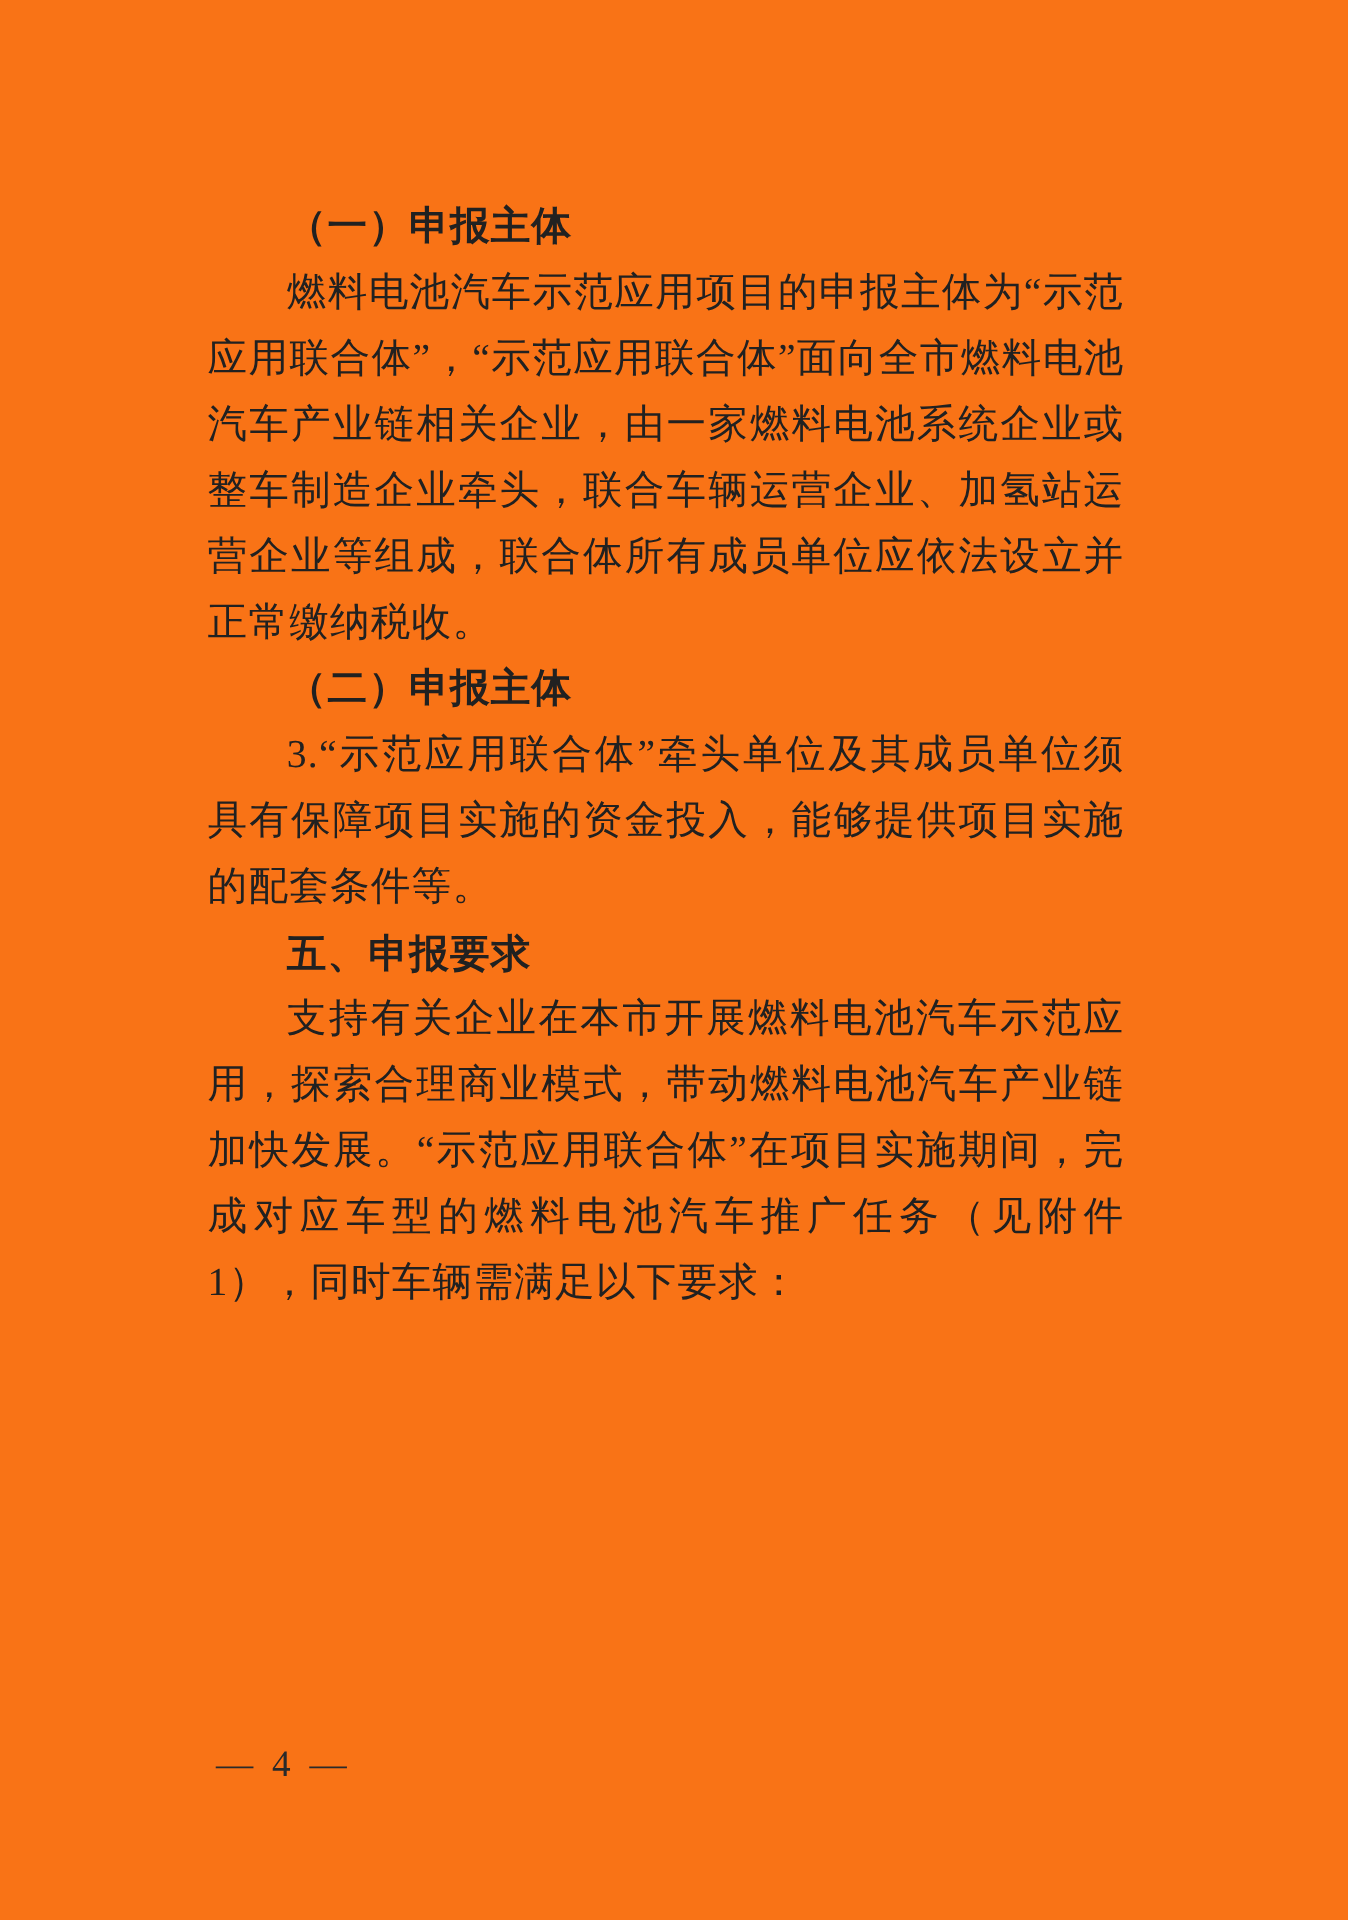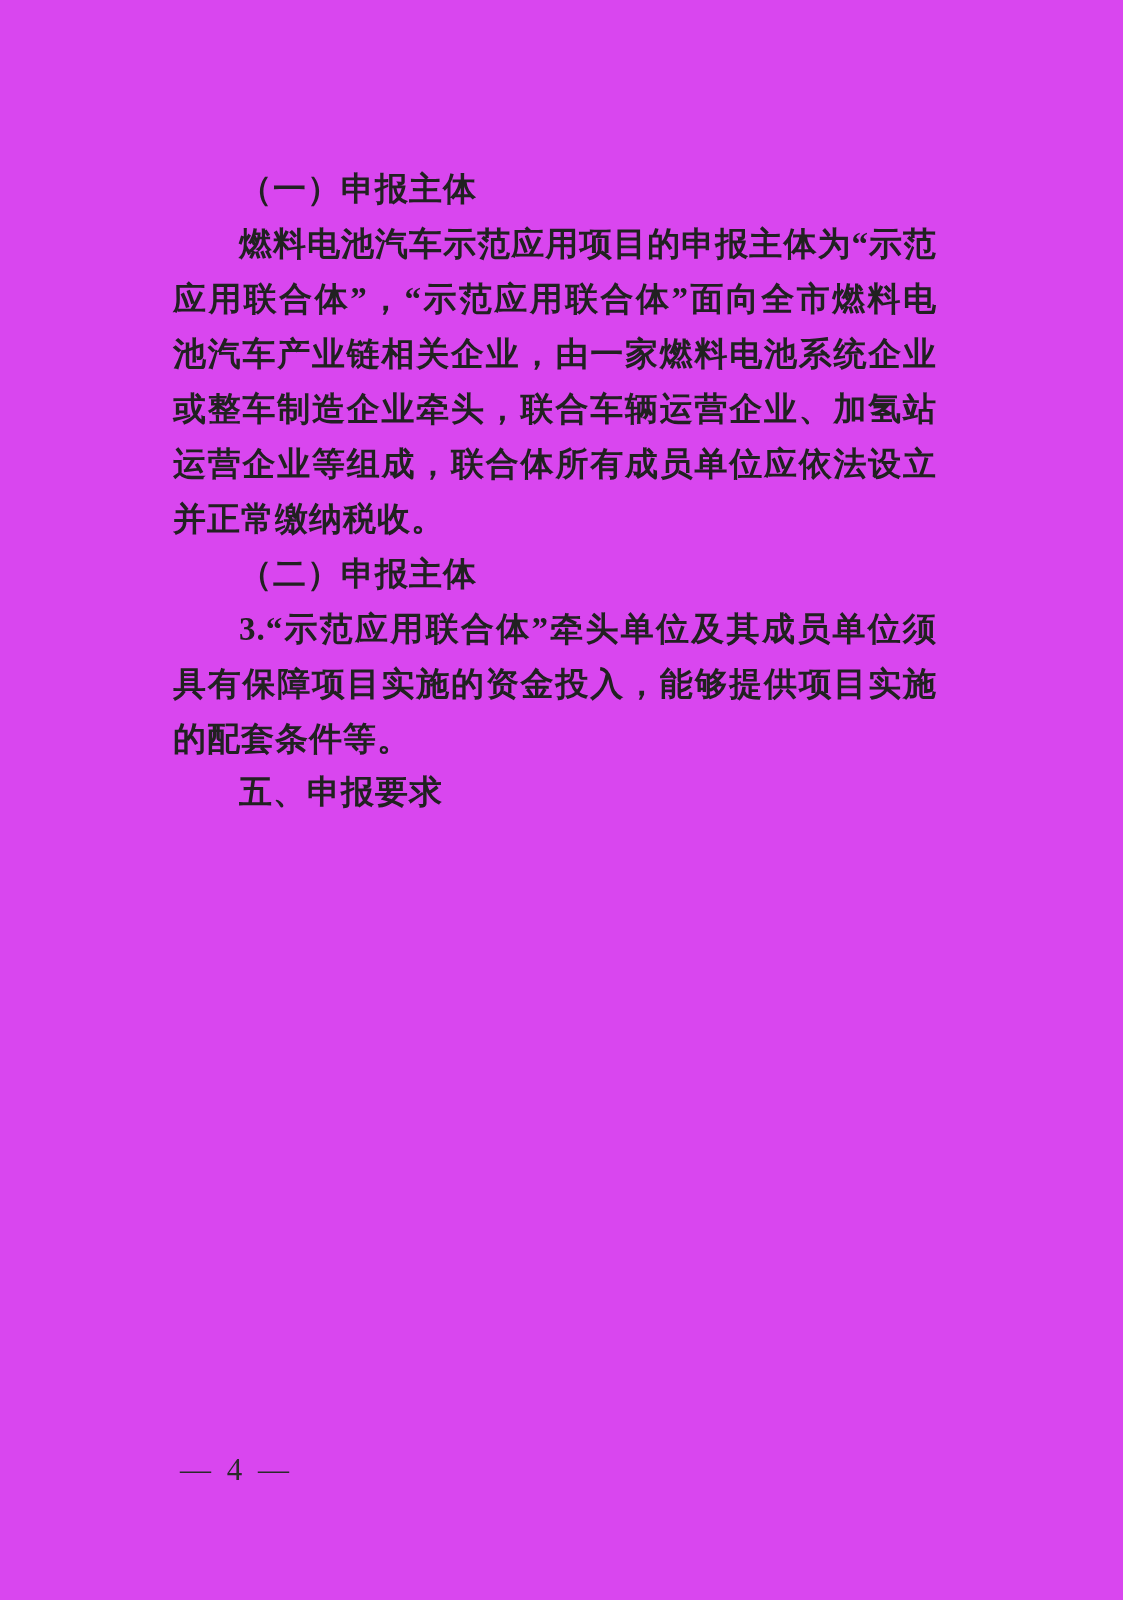--- a/index.html
+++ b/index.html
@@ -5,21 +5,21 @@
   html, body {
     margin: 0;
     padding: 0;
     background: #e8e8e8;
   }
   .page {
     position: relative;
     width: 1123px;
     height: 1600px;
     margin: 0 auto;
-    background: #d946ef;
+    background: #f97316;
     color: #212121;
     overflow: hidden;
   }
   .content {
     position: absolute;
     left: 173px;
     top: 162px;
     width: 764px;
   }
   .content p {
@@ -32,24 +32,24 @@
     text-align: justify;
     text-justify: inter-ideograph;
     word-break: break-all;
   }
   .kai-heading {
     font-family: "Liberation Serif", "DejaVu Serif", serif;
     font-weight: 700;
   }
   .body-text {
     font-family: "Liberation Serif", "DejaVu Serif", serif;
-    font-weight: 700;
+    font-weight: 400;
   }
   .hei-heading {
-    font-family: Liberation Mono, monospace;
+    font-family: Liberation Sans, sans-serif;
     font-weight: 700;
     letter-spacing: 2px;
   }
   .page-number {
     position: absolute;
     left: 180px;
     top: 1448px;
     font-family: "Liberation Serif", "DejaVu Serif", serif;
     font-size: 31px;
     line-height: 44px;
@@ -61,16 +61,17 @@
 </head>
 <body>
 
 <div class="page">
   <div class="content">
     <p class="kai-heading">（一）申报主体</p>
     <p class="body-text">燃料电池汽车示范应用项目的申报主体为“示范应用联合体”，“示范应用联合体”面向全市燃料电池汽车产业链相关企业，由一家燃料电池系统企业或整车制造企业牵头，联合车辆运营企业、加氢站运营企业等组成，联合体所有成员单位应依法设立并正常缴纳税收。</p>
     <p class="kai-heading">（二）申报主体</p>
     <p class="body-text">3.“示范应用联合体”牵头单位及其成员单位须具有保障项目实施的资金投入，能够提供项目实施的配套条件等。</p>
     <p class="hei-heading">五、申报要求</p>
+    <p class="body-text">支持有关企业在本市开展燃料电池汽车示范应用，探索合理商业模式，带动燃料电池汽车产业链加快发展。“示范应用联合体”在项目实施期间，完成对应车型的燃料电池汽车推广任务（见附件1），同时车辆需满足以下要求：</p>
   </div>
 
   <div class="page-number">— 4 —</div>
 </div>
 
 </body></html>

